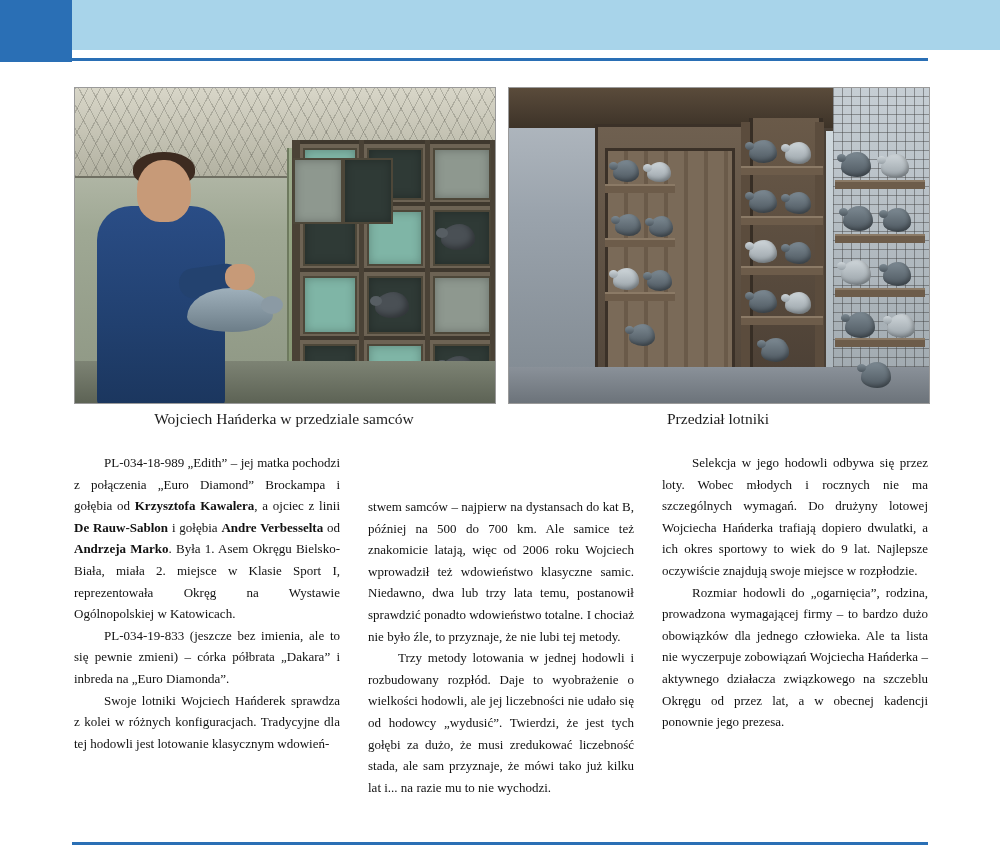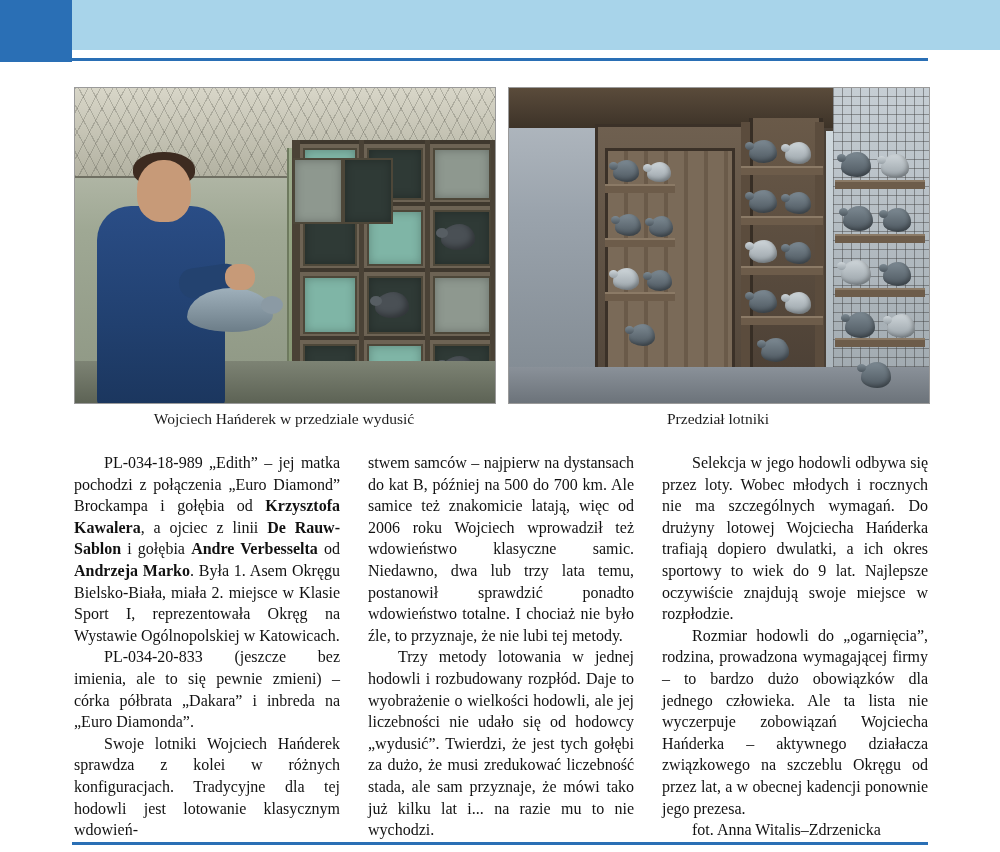--- a/index.html
+++ b/index.html
@@ -249,27 +249,27 @@
     top: 452px;
     width: 854px;
     height: 378px;
   }
   .col {
     position: absolute;
     top: 0;
     width: 266px;
   }
   .col-1 { left: 0px; }
-  .col-2 { left: 294px; }
+  .col-2 { left: 294px; margin-top: 44px; }
   .col-3 { left: 588px; }
 
   .col p {
     margin: 0;
     font-family: "Liberation Serif", serif;
-    font-size: 16px;
+    font-size: 13px;
     line-height: 21.6px;
     text-align: justify;
     text-indent: 30px;
     hyphens: manual;
   }
   .col p.noindent { text-indent: 0; }
   .col p b { font-weight: bold; }
   .credit {
     margin-top: 14px;
     text-align: right;
@@ -330,21 +330,21 @@
     <div class="lp-floor"></div>
 
     <div class="lp-man-body"></div>
     <div class="lp-man-hair"></div>
     <div class="lp-man-head"></div>
     <div class="lp-man-arm"></div>
     <div class="lp-held-bird"></div>
     <div class="lp-hand"></div>
   </div>
 </div>
-<div class="caption caption-left">Wojciech Hańderek w przedziale wydusić</div>
+<div class="caption caption-left">Wojciech Hańderka w przedziale samców</div>
 
 <div class="photo photo-right">
   <div class="scene">
     <div class="rp-bg"></div>
     <div class="rp-ceiling"></div>
     <div class="rp-back"></div>
     <div class="rp-door"></div>
 
     <div class="rp-panel" style="left:240px; width:66px; height:250px;"></div>
     <div class="rp-window" style="left:314px;"></div>
@@ -397,28 +397,27 @@
     <div class="pigeon light" style="left:378px; top:226px; width:28px; height:24px;"></div>
     <div class="pigeon" style="left:352px; top:274px; width:30px; height:26px;"></div>
   </div>
 </div>
 <div class="caption caption-right">Przedział lotniki</div>
 
 <div class="columns">
 
   <div class="col col-1">
     <p>PL-034-18-989 „Edith” – jej matka pochodzi z połączenia „Euro Diamond” Brockampa i gołębia od <b>Krzysztofa Kawalera</b>, a ojciec z linii <b>De Rauw-Sablon</b> i gołębia <b>Andre Verbesselta</b> od <b>Andrzeja Marko</b>. Była 1. Asem Okręgu Bielsko-Biała, miała 2. miejsce w Klasie Sport I, reprezentowała Okręg na Wystawie Ogólnopolskiej w Katowicach.</p>
-    <p>PL-034-20-833 (jeszcze bez imienia, ale to się pewnie zmieni) – córka półbrata „Dakara” i inbreda na „Euro Diamonda”.</p>
+    <p>PL-034-19-833 (jeszcze bez imienia, ale to się pewnie zmieni) – córka półbrata „Dakara” i inbreda na „Euro Diamonda”.</p>
     <p>Swoje lotniki Wojciech Hańderek sprawdza z kolei w różnych konfiguracjach. Tradycyjne dla tej hodowli jest lotowanie klasycznym wdowień-</p>
   </div>
 
   <div class="col col-2">
     <p class="noindent">stwem samców – najpierw na dystansach do kat B, później na 500 do 700 km. Ale samice też znakomicie latają, więc od 2006 roku Wojciech wprowadził też wdowieństwo klasyczne samic. Niedawno, dwa lub trzy lata temu, postanowił sprawdzić ponadto wdowieństwo totalne. I chociaż nie było źle, to przyznaje, że nie lubi tej metody.</p>
     <p>Trzy metody lotowania w jednej hodowli i rozbudowany rozpłód. Daje to wyobrażenie o wielkości hodowli, ale jej liczebności nie udało się od hodowcy „wydusić”. Twierdzi, że jest tych gołębi za dużo, że musi zredukować liczebność stada, ale sam przyznaje, że mówi tako już kilku lat i... na razie mu to nie wychodzi.</p>
   </div>
 
   <div class="col col-3">
     <p>Selekcja w jego hodowli odbywa się przez loty. Wobec młodych i rocznych nie ma szczególnych wymagań. Do drużyny lotowej Wojciecha Hańderka trafiają dopiero dwulatki, a ich okres sportowy to wiek do 9 lat. Najlepsze oczywiście znajdują swoje miejsce w rozpłodzie.</p>
     <p>Rozmiar hodowli do „ogarnięcia”, rodzina, prowadzona wymagającej firmy – to bardzo dużo obowiązków dla jednego człowieka. Ale ta lista nie wyczerpuje zobowiązań Wojciecha Hańderka – aktywnego działacza związkowego na szczeblu Okręgu od przez lat, a w obecnej kadencji ponownie jego prezesa.</p>
-    <p class="credit">fot. Anna Witalis–Zdrzenicka</p>
   </div>
 
 </div>
 
 </body></html>

